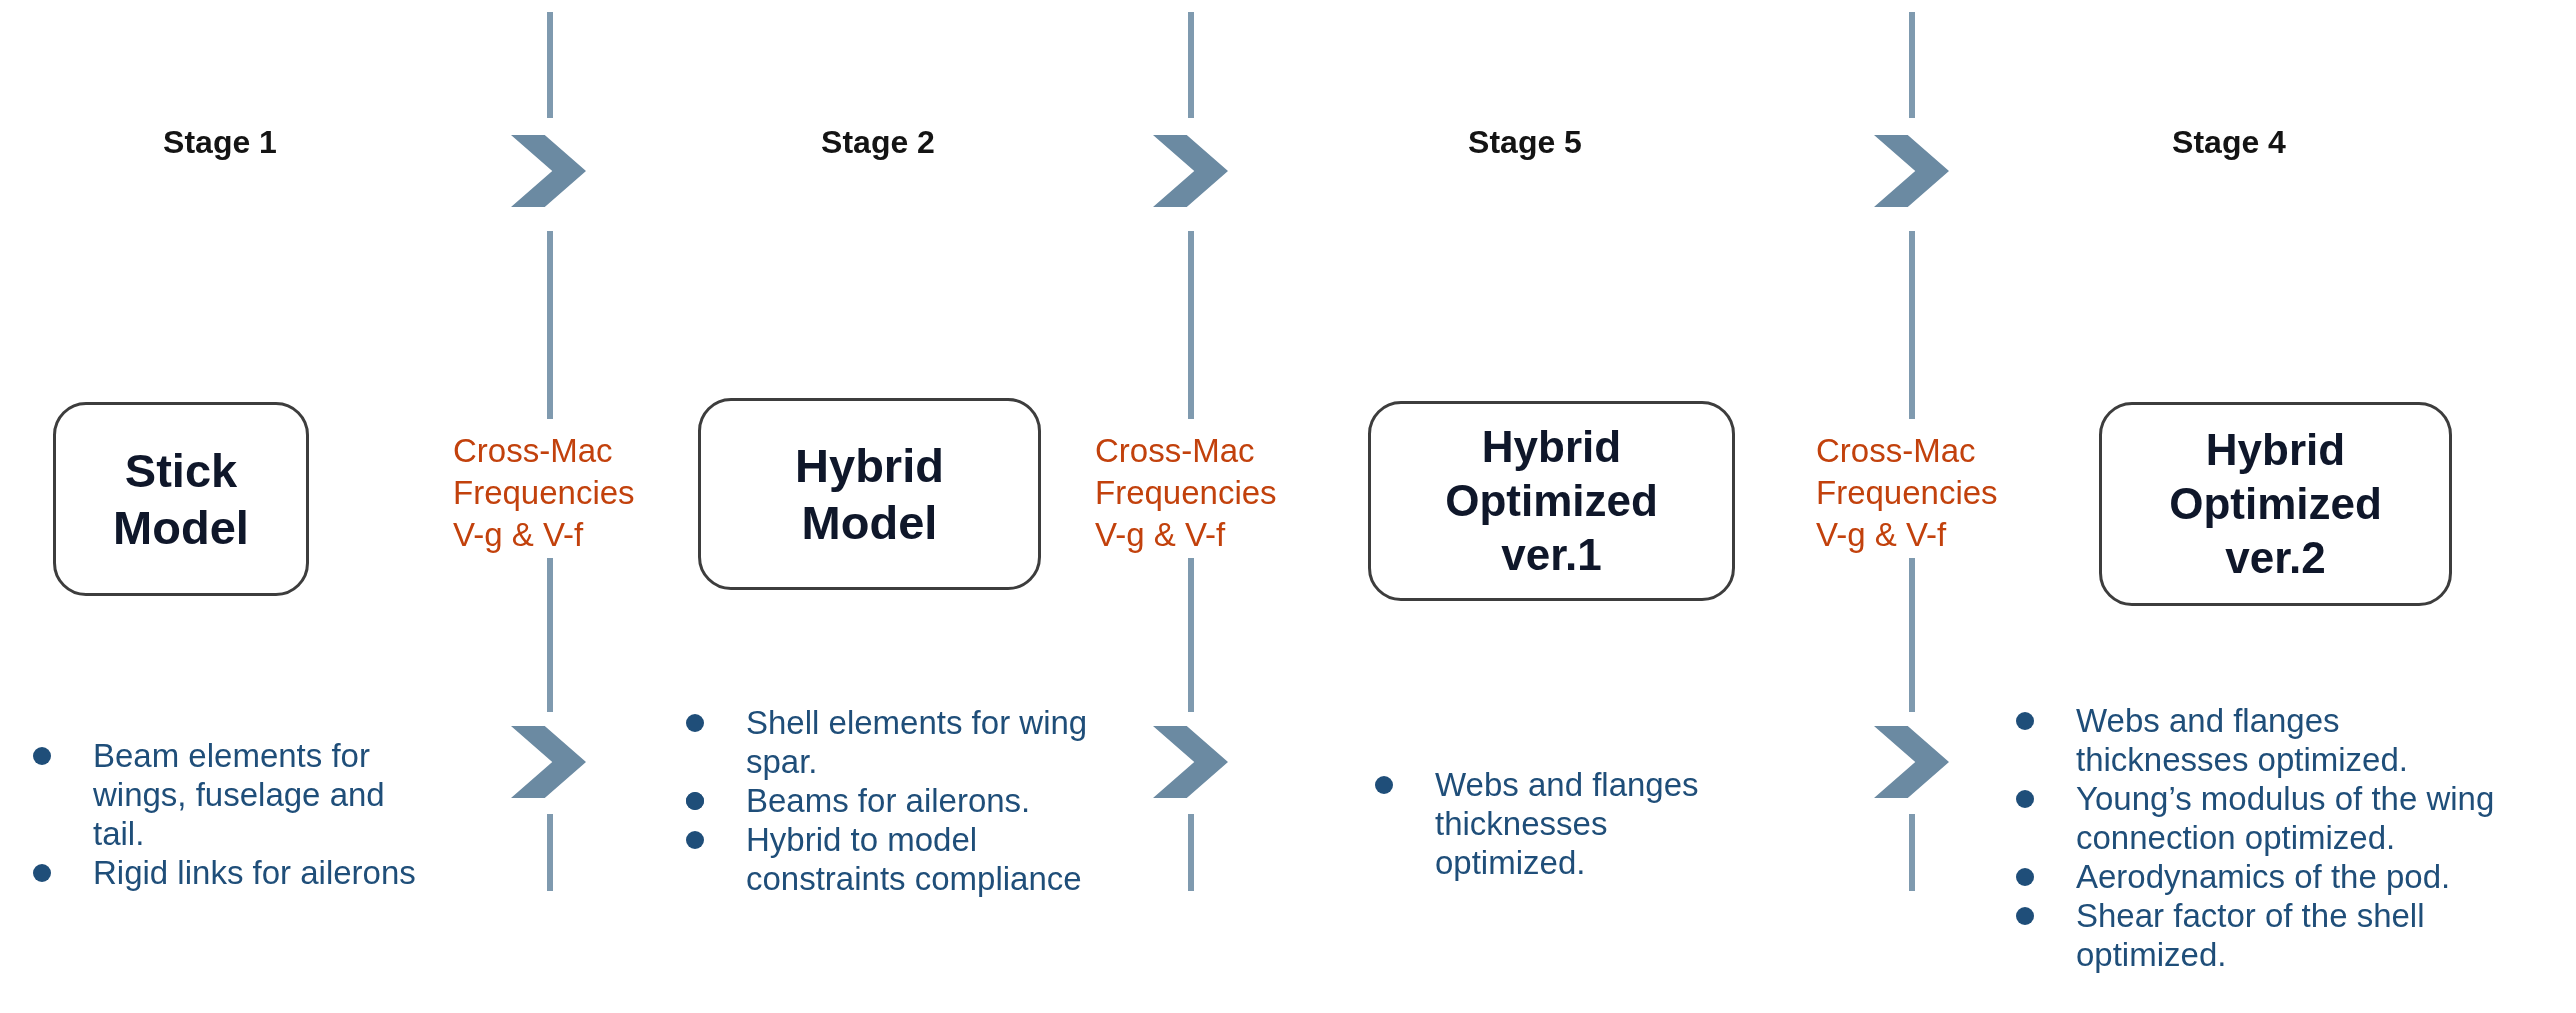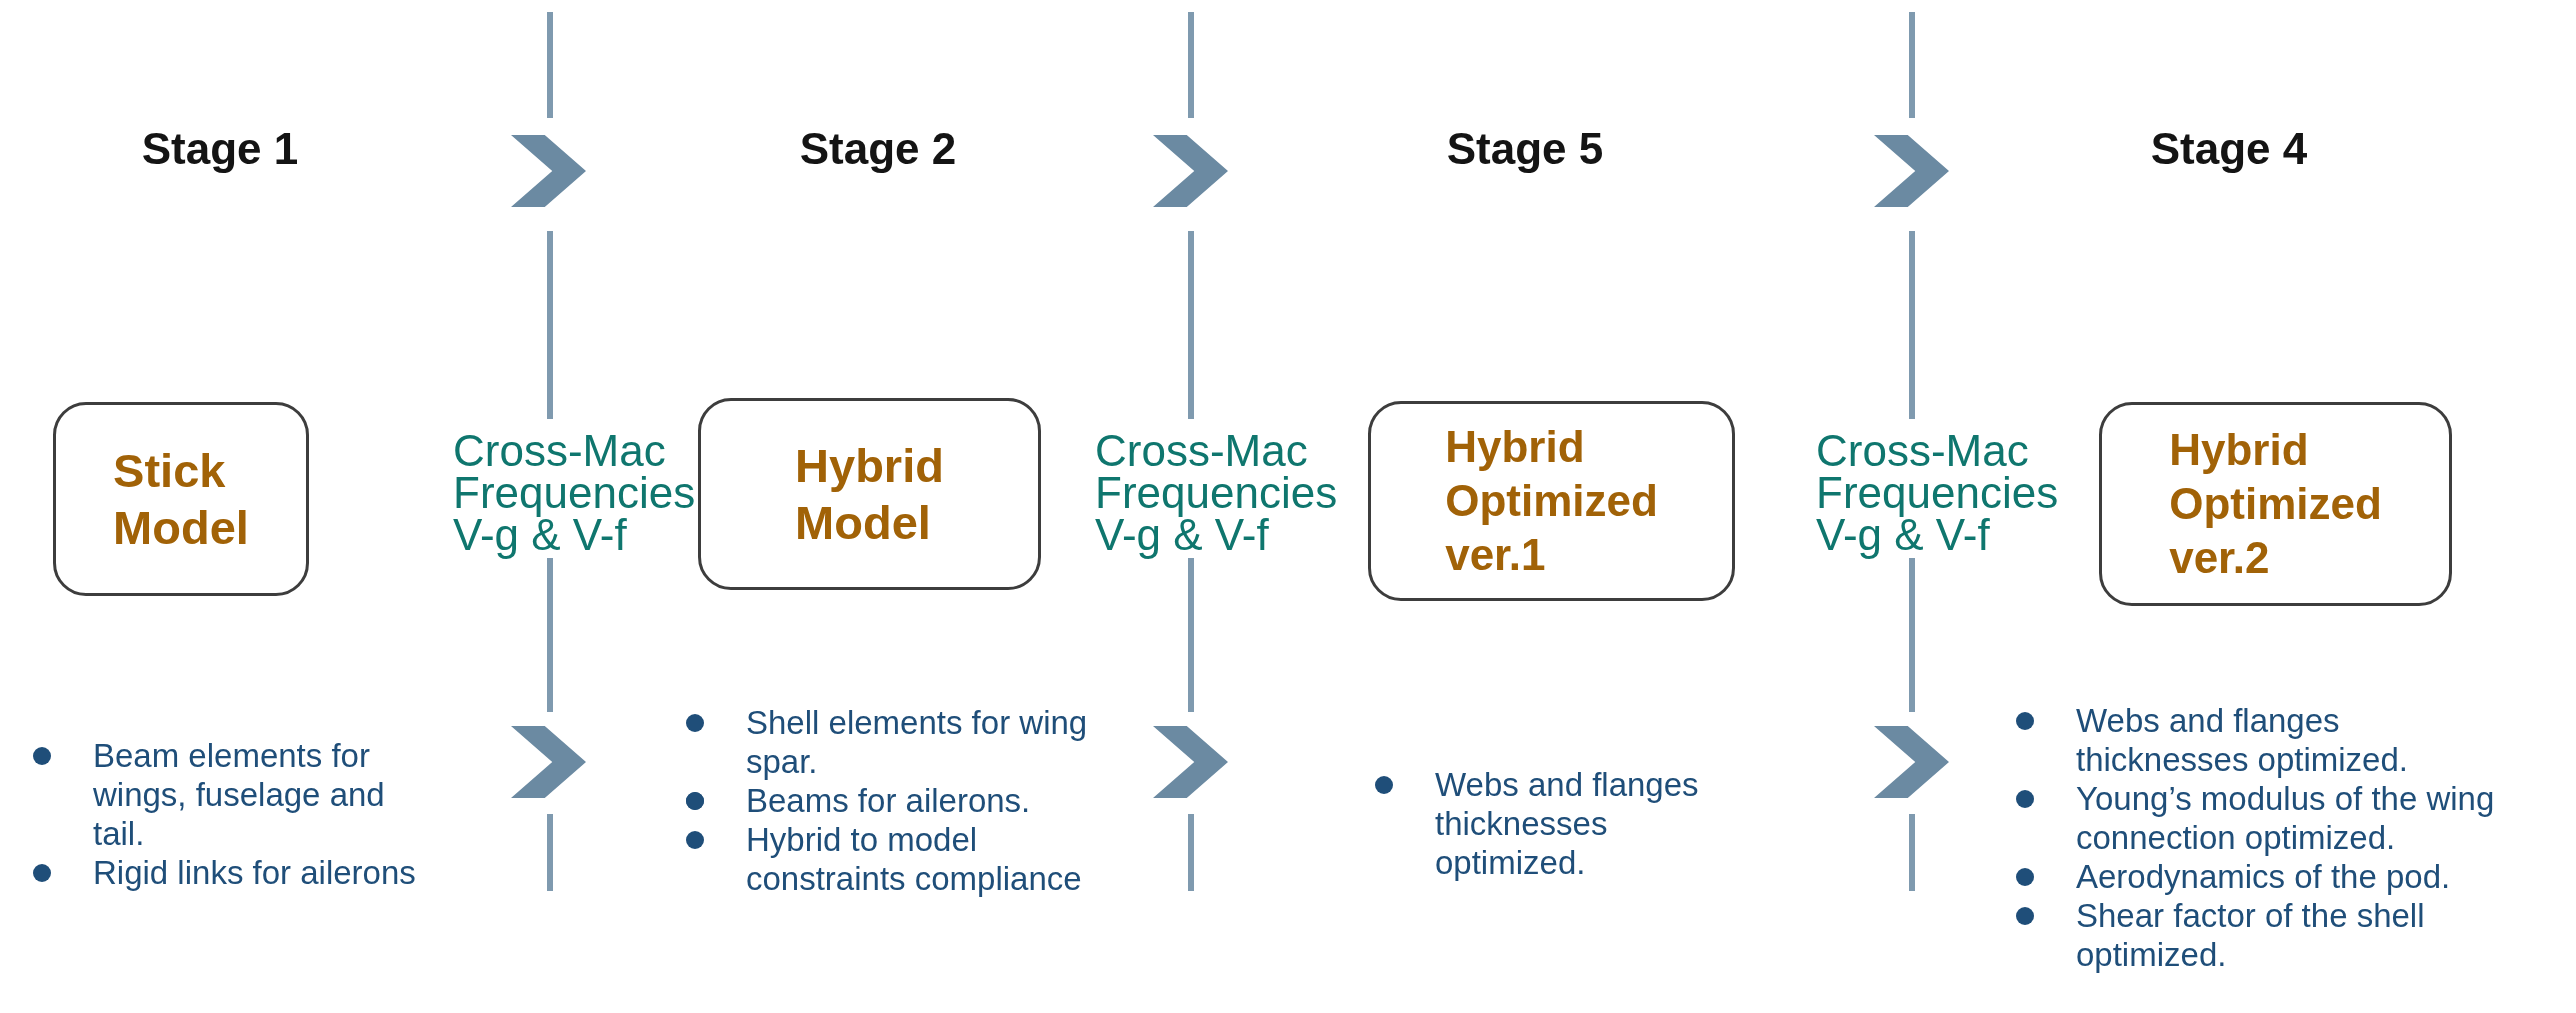--- a/index.html
+++ b/index.html
@@ -5,44 +5,44 @@
   html,body { margin:0; padding:0; background:#ffffff; }
   .canvas {
     position:relative; width:2576px; height:1013px;
     background:#ffffff; overflow:hidden;
     font-family:"Liberation Sans", sans-serif;
   }
 
   
   .stage-title {
     position:absolute; top:124px; transform:translateX(-50%);
-    font-size:44px; font-weight:bold; color:#141414; white-space:nowrap;
+    font-size:32px; font-weight:bold; color:#141414; white-space:nowrap;
   }
 
   
   .model-box {
     position:absolute; box-sizing:border-box;
     background:#ffffff; border:3.1px solid #3d3d3d; border-radius:33px;
     display:flex; align-items:center; justify-content:center;
-    font-weight:bold; color:#a16207;
+    text-align:center; font-weight:bold; color:#0f172a;
     font-size:47px; line-height:1.22; white-space:pre-line;
   }
 
   
   .vseg { position:absolute; width:5.5px; background:#7f9aaf; }
 
   
   .chevron { position:absolute; width:75px; height:72px; }
   .chevron svg { display:block; width:100%; height:100%; }
   .chevron polygon { fill:#6b8aa2; }
 
   
   .xmac-label {
-    position:absolute; font-size:44px; line-height:42px;
-    color:#0f766e; white-space:pre-line; text-align:left;
+    position:absolute; font-size:33px; line-height:42px;
+    color:#c2410c; white-space:pre-line; text-align:left;
   }
 
   
   .bullets {
     position:absolute; margin:0; padding:0; list-style:none;
     font-size:33px; line-height:39px; color:#1f4e79; text-align:left;
   }
   .bullets li { position:relative; margin:0; padding:0; white-space:pre-line; }
   .bullet-dot {
     position:absolute; left:-60px; top:11px;

